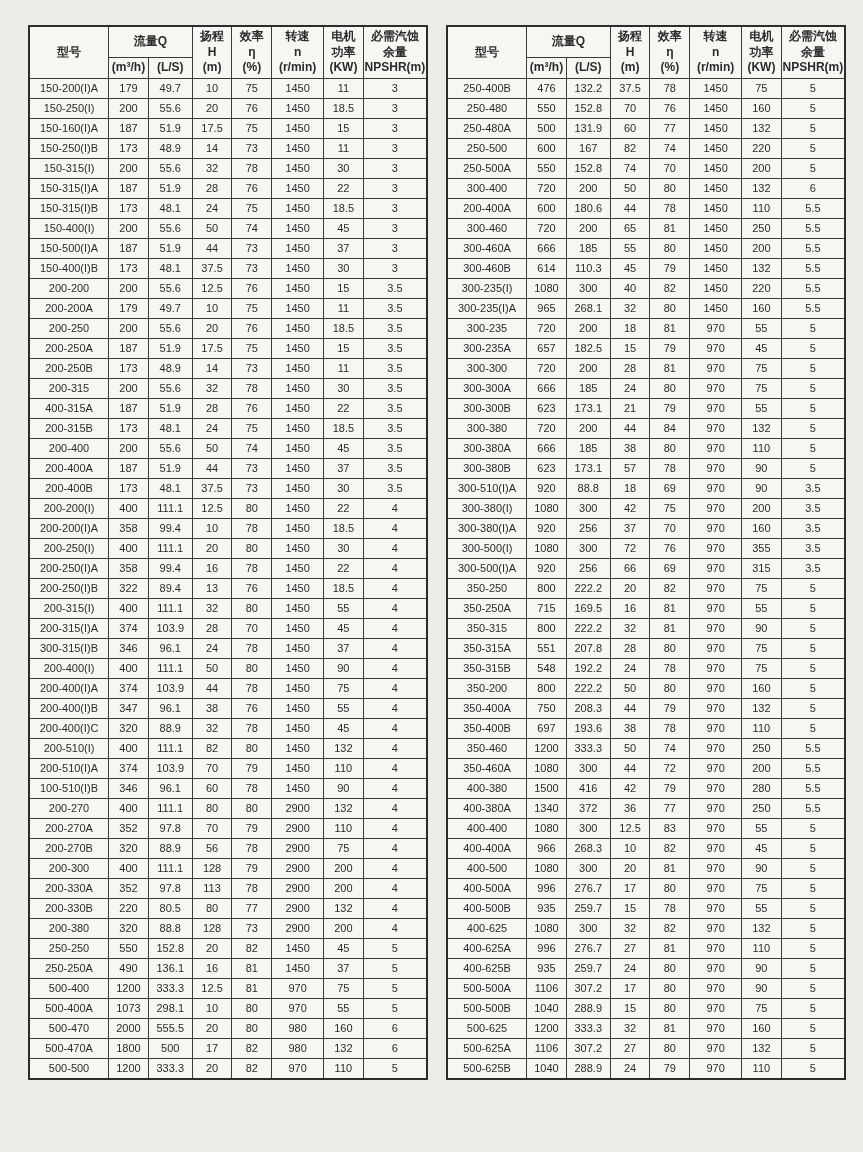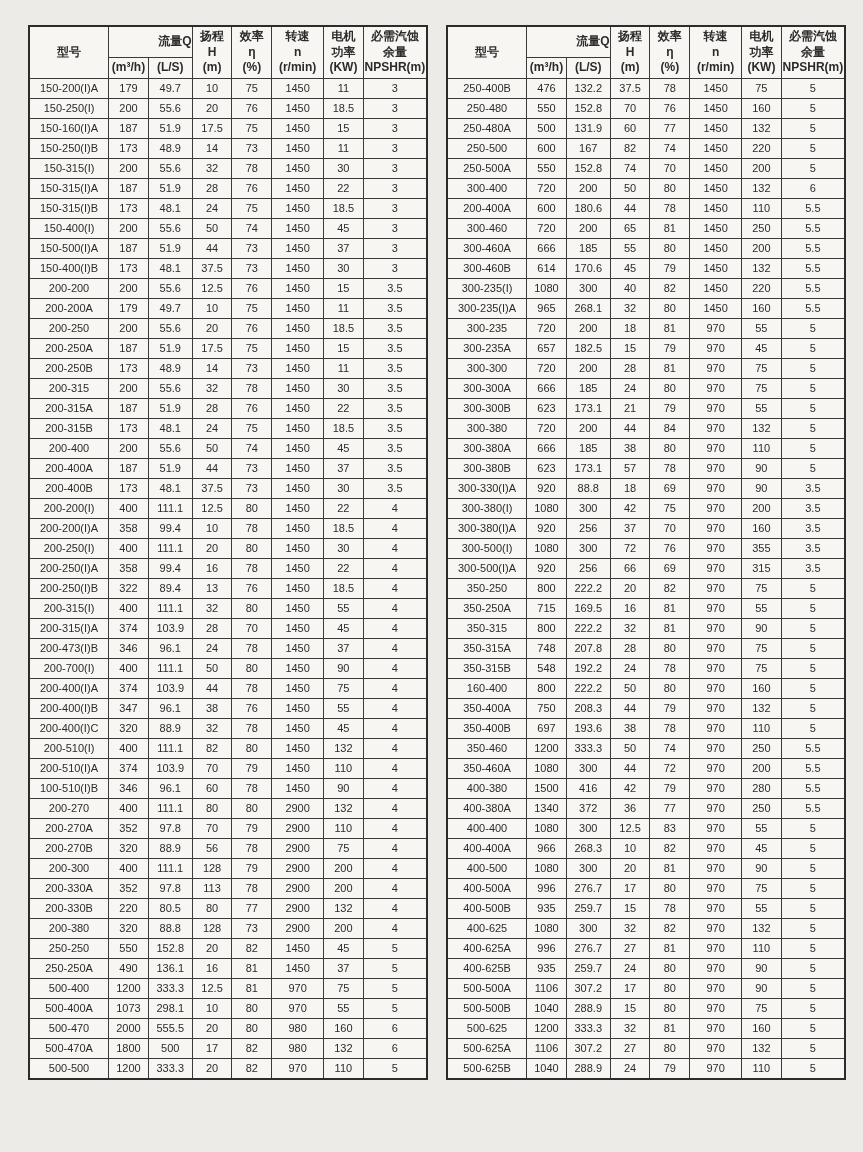--- a/index.html
+++ b/index.html
@@ -33,21 +33,21 @@
     padding: 0 1px;
     overflow: hidden;
   }
   table.spec thead th {
     font-size: 12px;
     font-weight: 600;
     white-space: pre-line;
     line-height: 1.3;
     padding: 2px 0;
   }
-  table.spec thead tr.h-top th.flow-q { height: 26px; text-align: right; }
+  table.spec thead tr.h-top th.flow-q { height: 26px; }
   table.spec tbody td {
     font-size: 11px;
     height: 19px;
     line-height: 19px;
     white-space: nowrap;
   }
   table.spec tbody td.model-col {
     font-size: 11px;
     letter-spacing: 0;
   }
@@ -256,21 +256,21 @@
           <td class="model-col">200-315</td>
           <td>200</td>
           <td>55.6</td>
           <td>32</td>
           <td>78</td>
           <td>1450</td>
           <td>30</td>
           <td>3.5</td>
         </tr>
         <tr>
-          <td class="model-col">200-315A</td>
+          <td class="model-col">400-315A</td>
           <td>187</td>
           <td>51.9</td>
           <td>28</td>
           <td>76</td>
           <td>1450</td>
           <td>22</td>
           <td>3.5</td>
         </tr>
         <tr>
           <td class="model-col">200-315B</td>
@@ -376,31 +376,31 @@
           <td class="model-col">200-315(I)A</td>
           <td>374</td>
           <td>103.9</td>
           <td>28</td>
           <td>70</td>
           <td>1450</td>
           <td>45</td>
           <td>4</td>
         </tr>
         <tr>
-          <td class="model-col">200-473(I)B</td>
+          <td class="model-col">300-315(I)B</td>
           <td>346</td>
           <td>96.1</td>
           <td>24</td>
           <td>78</td>
           <td>1450</td>
           <td>37</td>
           <td>4</td>
         </tr>
         <tr>
-          <td class="model-col">200-700(I)</td>
+          <td class="model-col">200-400(I)</td>
           <td>400</td>
           <td>111.1</td>
           <td>50</td>
           <td>80</td>
           <td>1450</td>
           <td>90</td>
           <td>4</td>
         </tr>
         <tr>
           <td class="model-col">200-400(I)A</td>
@@ -728,21 +728,21 @@
           <td>185</td>
           <td>55</td>
           <td>80</td>
           <td>1450</td>
           <td>200</td>
           <td>5.5</td>
         </tr>
         <tr>
           <td class="model-col">300-460B</td>
           <td>614</td>
-          <td>170.6</td>
+          <td>110.3</td>
           <td>45</td>
           <td>79</td>
           <td>1450</td>
           <td>132</td>
           <td>5.5</td>
         </tr>
         <tr>
           <td class="model-col">300-235(I)</td>
           <td>1080</td>
           <td>300</td>
@@ -836,21 +836,21 @@
           <td class="model-col">300-380B</td>
           <td>623</td>
           <td>173.1</td>
           <td>57</td>
           <td>78</td>
           <td>970</td>
           <td>90</td>
           <td>5</td>
         </tr>
         <tr>
-          <td class="model-col">300-330(I)A</td>
+          <td class="model-col">300-510(I)A</td>
           <td>920</td>
           <td>88.8</td>
           <td>18</td>
           <td>69</td>
           <td>970</td>
           <td>90</td>
           <td>3.5</td>
         </tr>
         <tr>
           <td class="model-col">300-380(I)</td>
@@ -917,40 +917,40 @@
           <td>800</td>
           <td>222.2</td>
           <td>32</td>
           <td>81</td>
           <td>970</td>
           <td>90</td>
           <td>5</td>
         </tr>
         <tr>
           <td class="model-col">350-315A</td>
-          <td>748</td>
+          <td>551</td>
           <td>207.8</td>
           <td>28</td>
           <td>80</td>
           <td>970</td>
           <td>75</td>
           <td>5</td>
         </tr>
         <tr>
           <td class="model-col">350-315B</td>
           <td>548</td>
           <td>192.2</td>
           <td>24</td>
           <td>78</td>
           <td>970</td>
           <td>75</td>
           <td>5</td>
         </tr>
         <tr>
-          <td class="model-col">160-400</td>
+          <td class="model-col">350-200</td>
           <td>800</td>
           <td>222.2</td>
           <td>50</td>
           <td>80</td>
           <td>970</td>
           <td>160</td>
           <td>5</td>
         </tr>
         <tr>
           <td class="model-col">350-400A</td>

